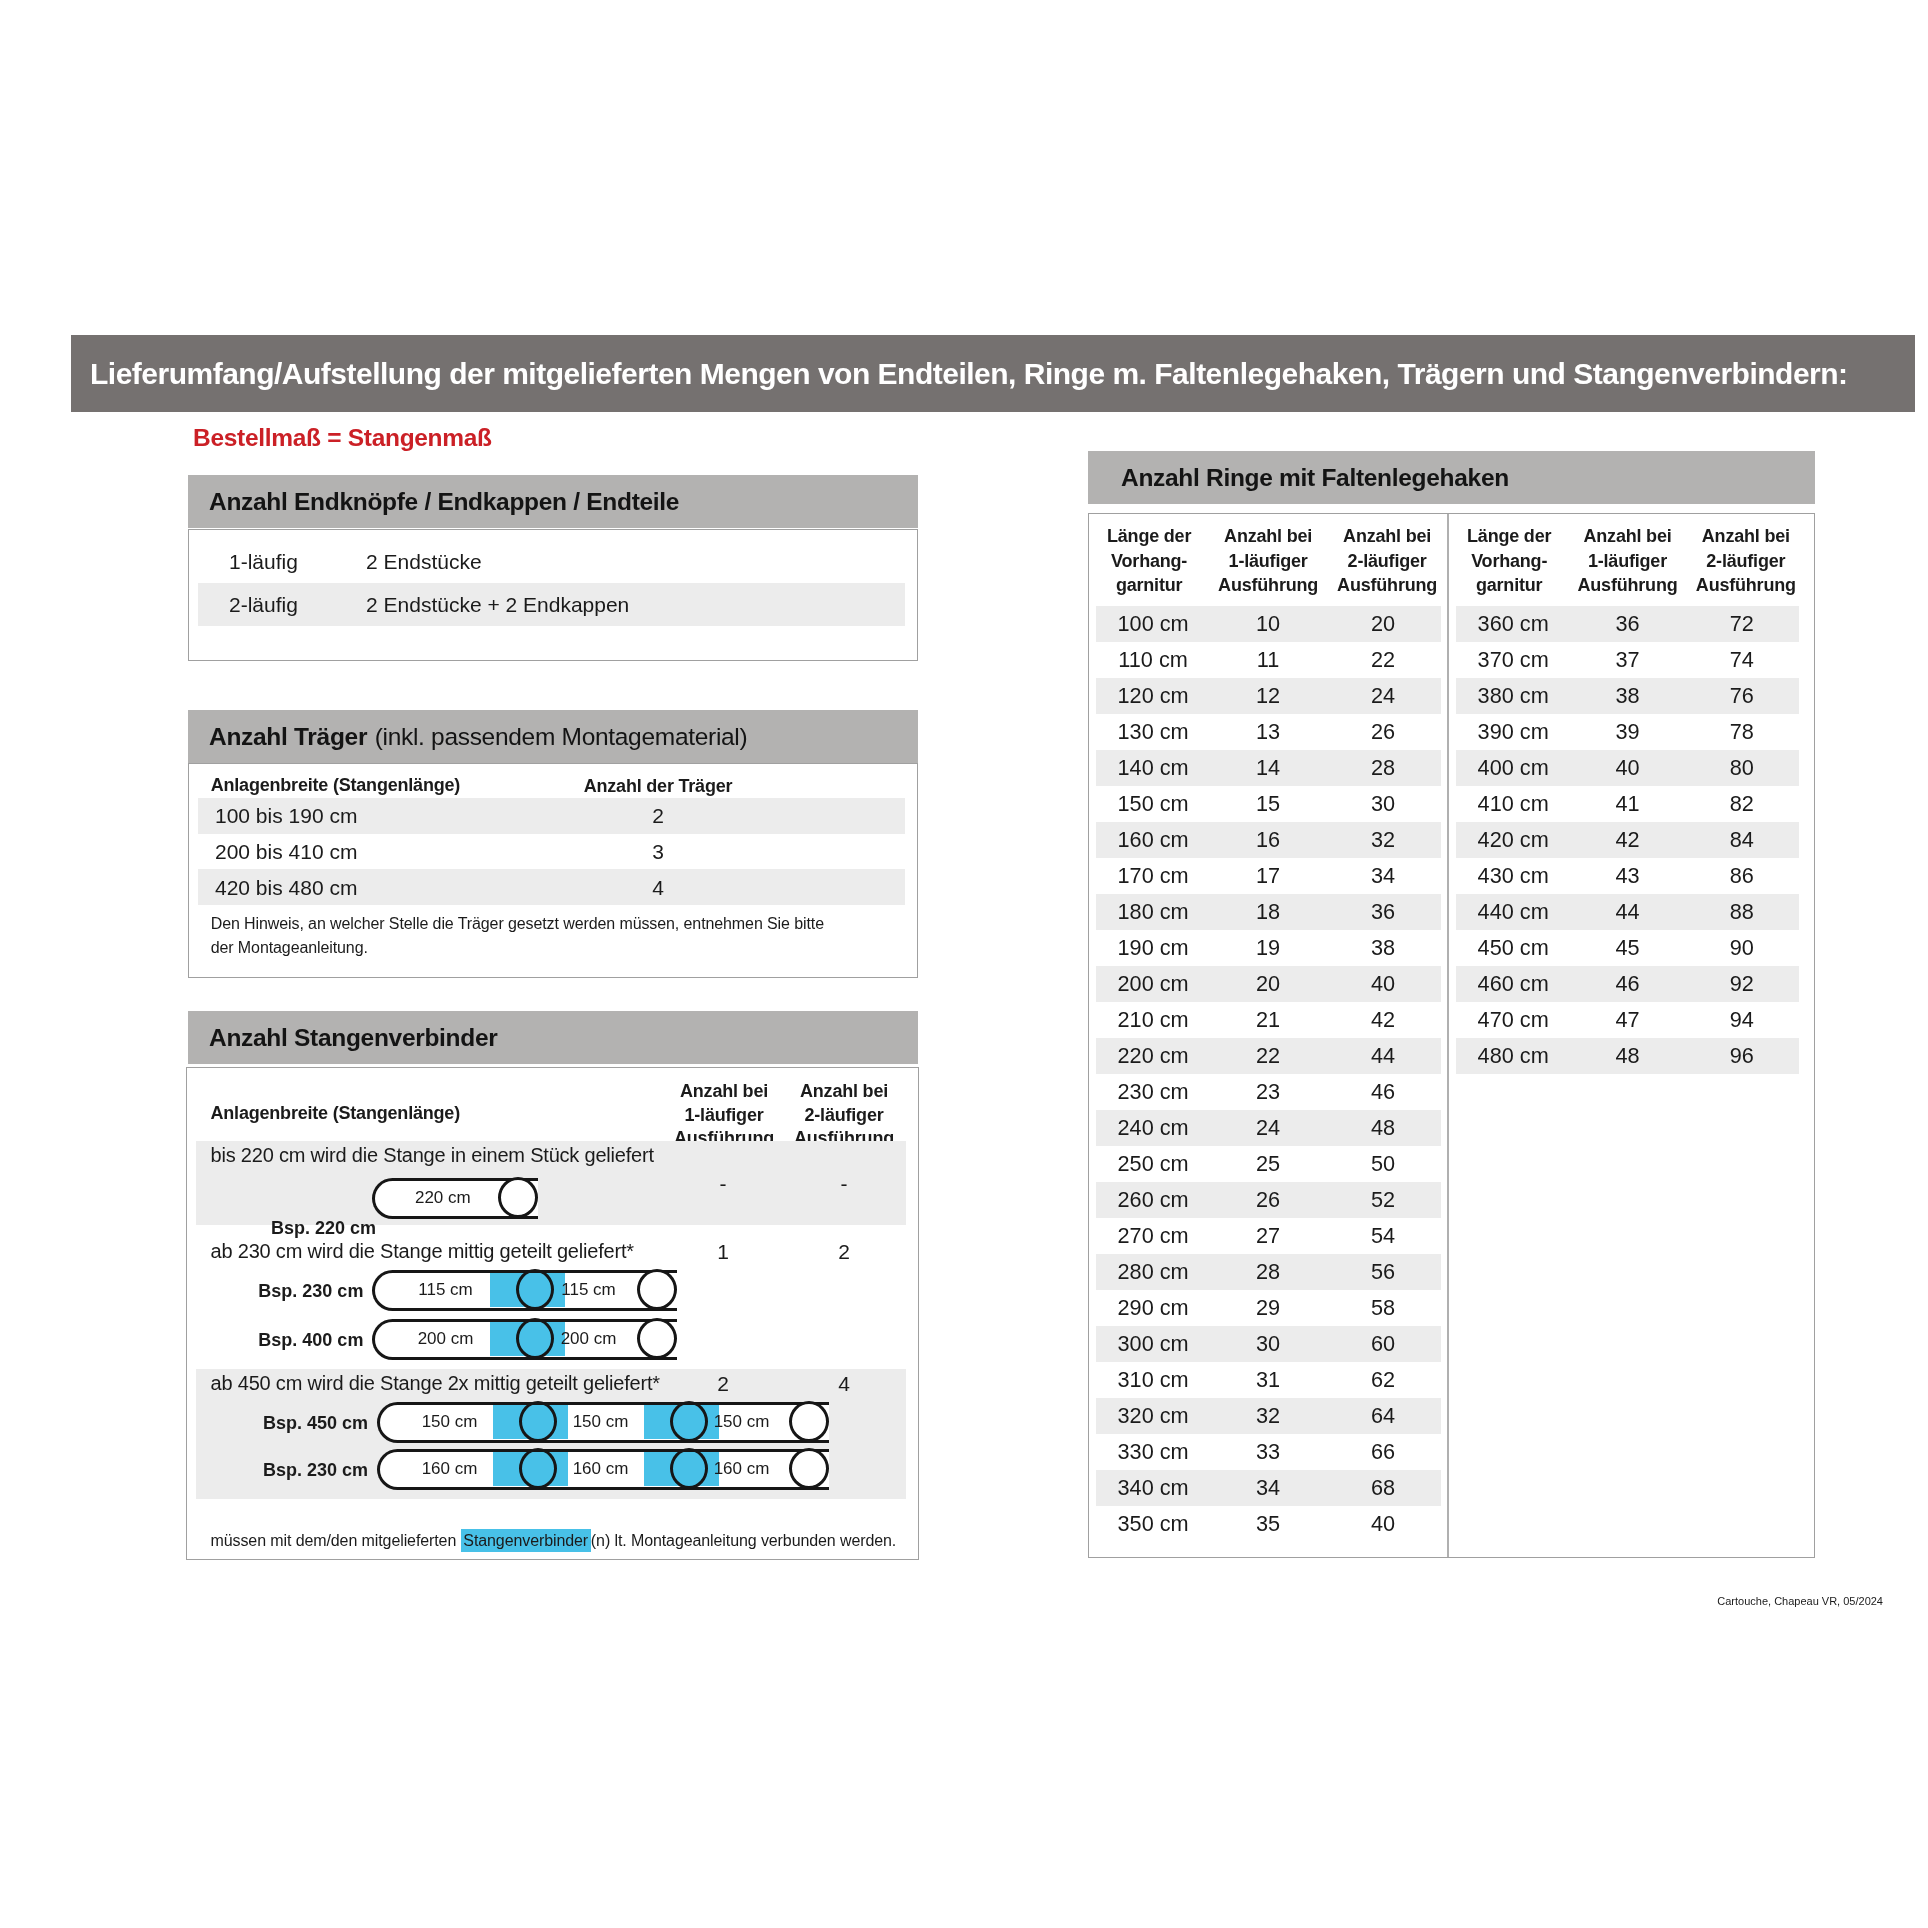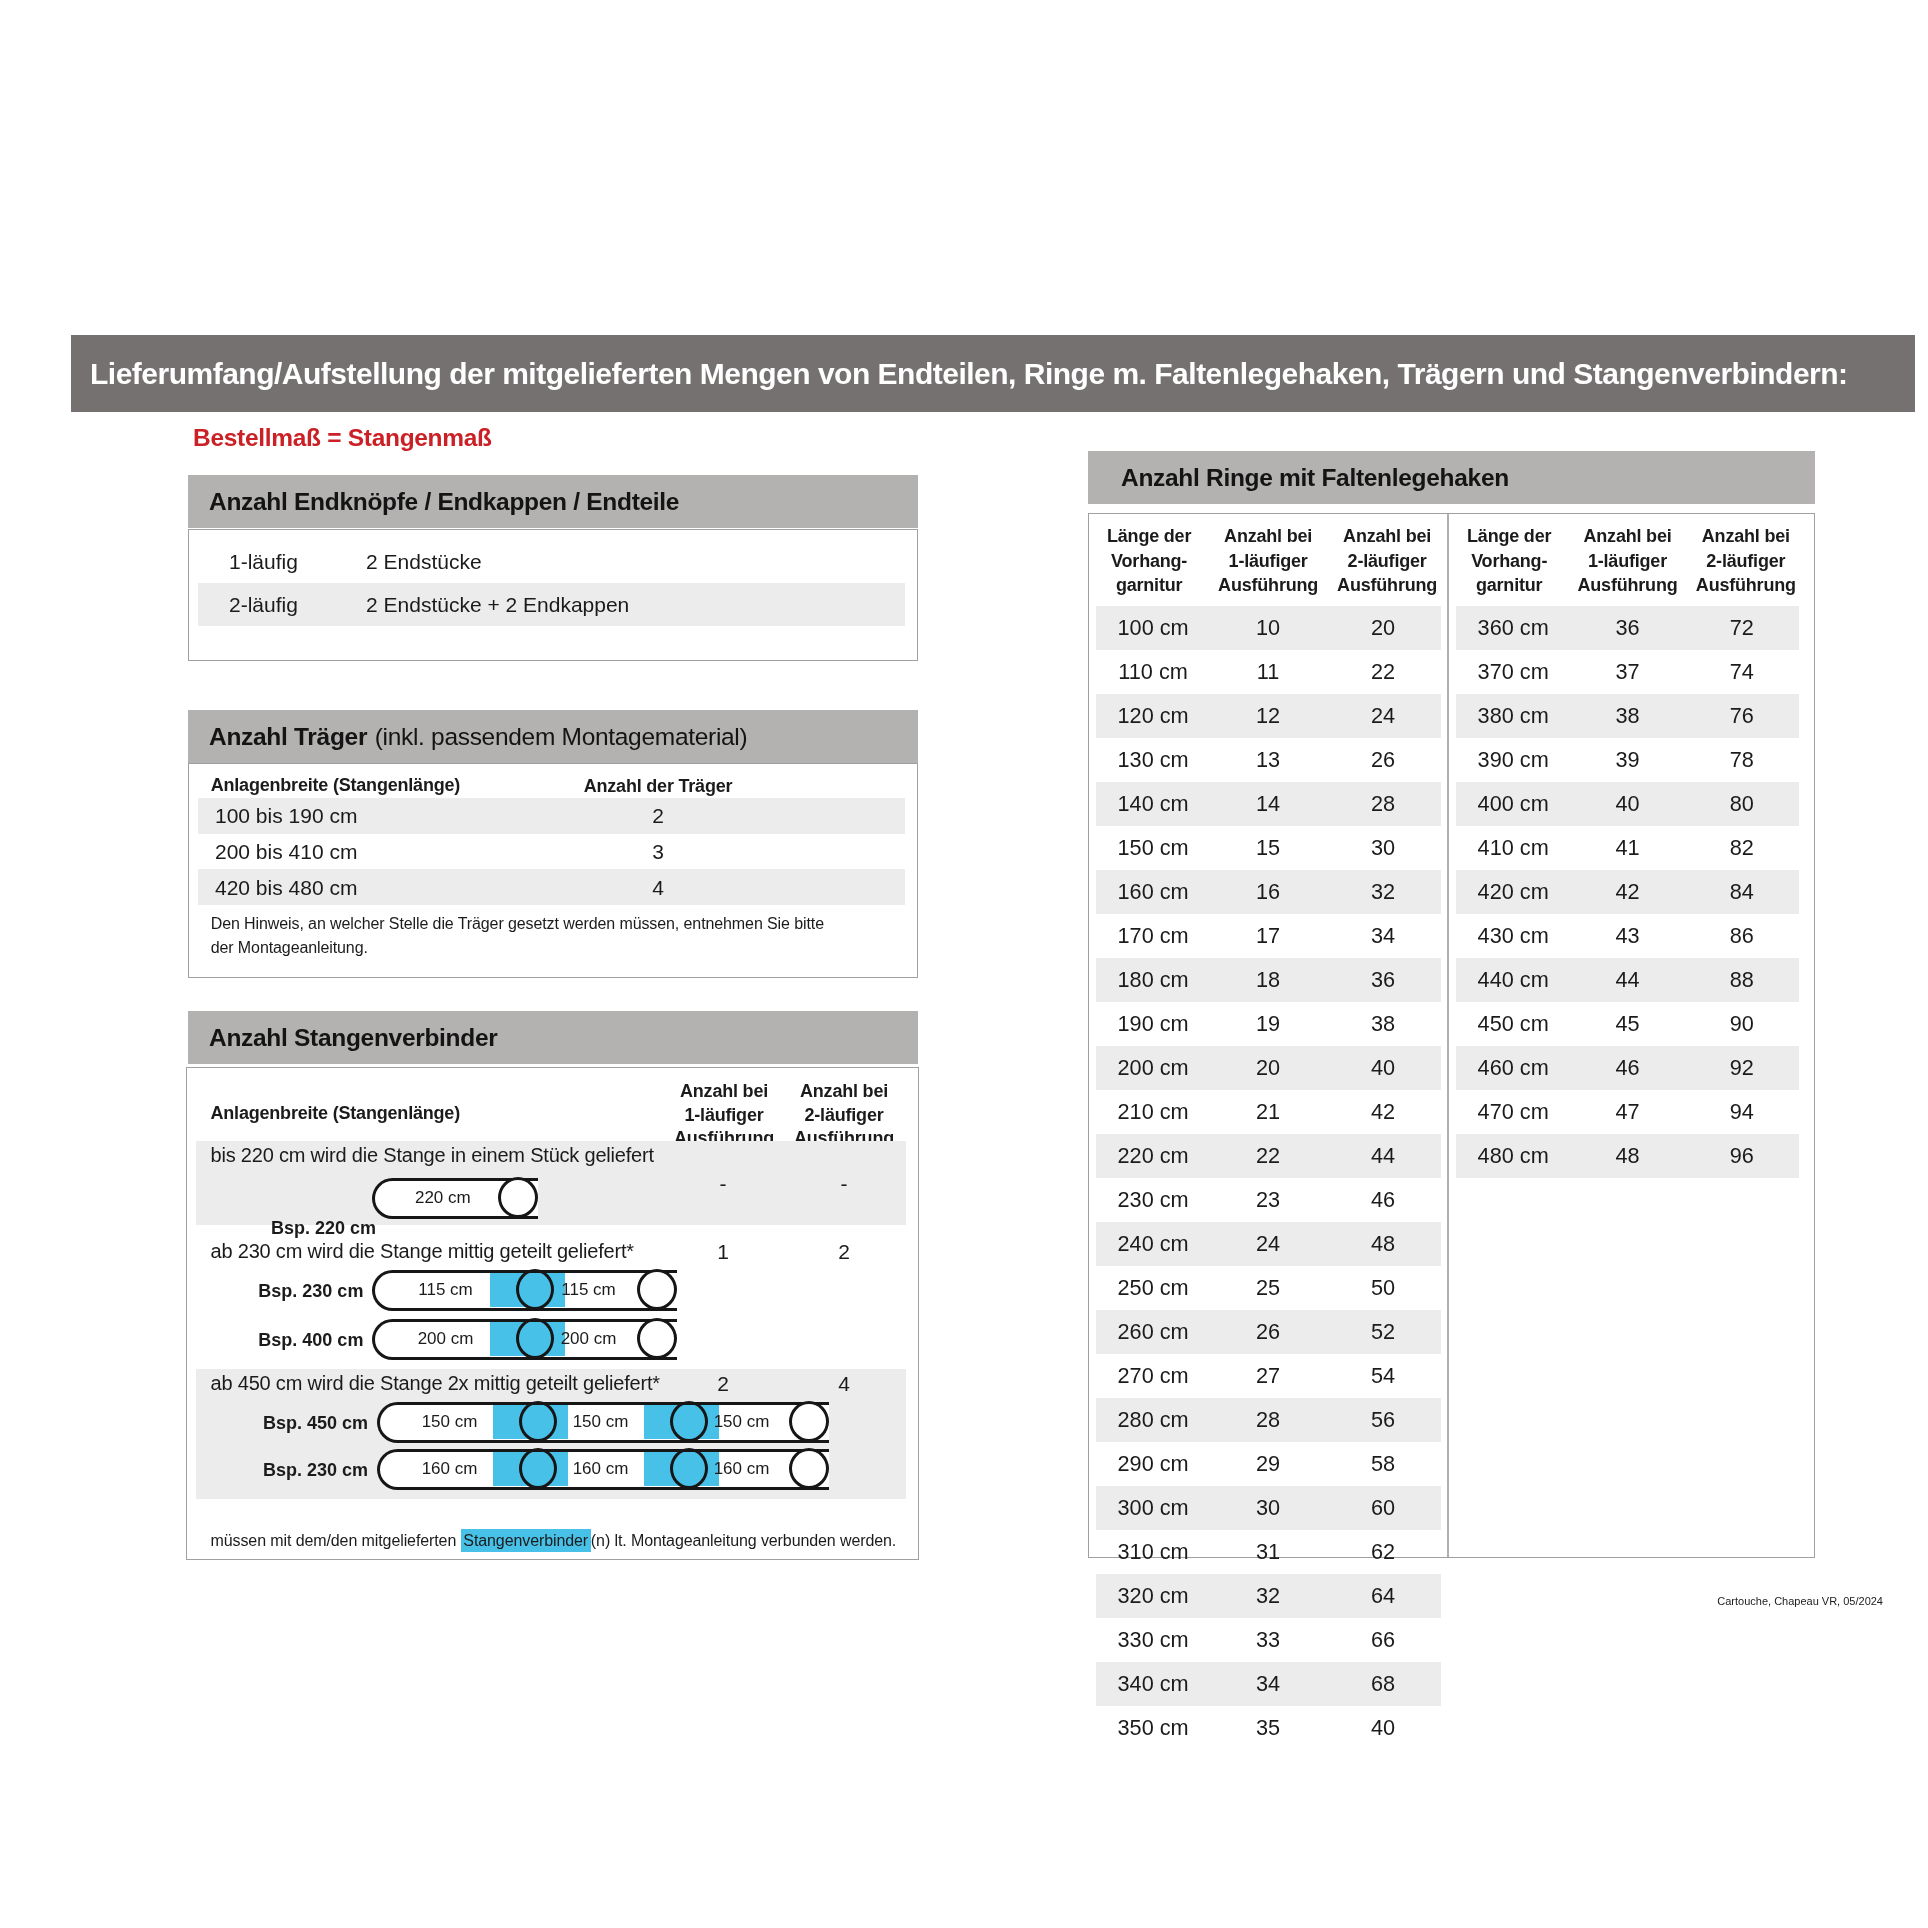--- a/index.html
+++ b/index.html
@@ -55,21 +55,21 @@
   .rod-label{position:absolute;text-align:right;font-weight:bold;font-size:18px;}
   
   .fn{position:absolute;font-size:16px;letter-spacing:-0.1px;}
   .hl{padding:2.8px 2.8px;}
   
   .divider{position:absolute;width:1.9px;background:#b0b0b0;top:0;height:100%;}
   .sub{position:absolute;top:0;height:100%;}
   .sub-headers{position:absolute;top:10.4px;left:0;right:0;display:flex;gap:12px;}
   .hcol{flex:1;text-align:center;font-weight:bold;font-size:18px;line-height:24.5px;letter-spacing:-0.2px;}
   .rrows{position:absolute;top:92px;left:0;right:0;}
-  .rrow{display:flex;height:44px;align-items:center;}
+  .rrow{display:flex;height:36px;align-items:center;}
   .rrow.shade{background:#ececec;}
   .rrow span{flex:1;text-align:center;font-size:21.7px;}
   
   .footer{left:1412px;top:1595px;width:471px;text-align:right;font-size:11px;}
 </style>
 </head>
 <body>
 
 <div class="abs banner">
   <span>Lieferumfang/Aufstellung der mitgelieferten Mengen von Endteilen, Ringe m. Faltenlegehaken, Trägern und Stangenverbindern:</span>

